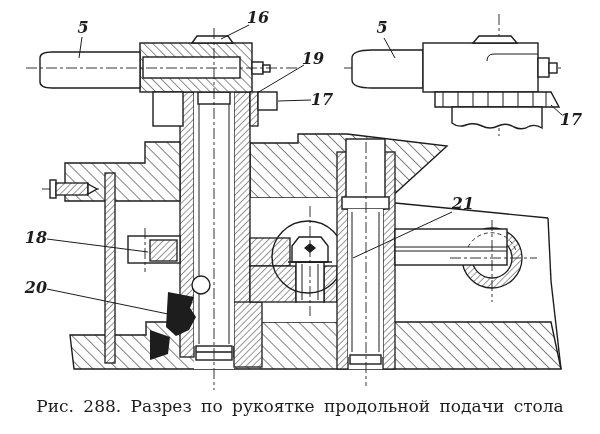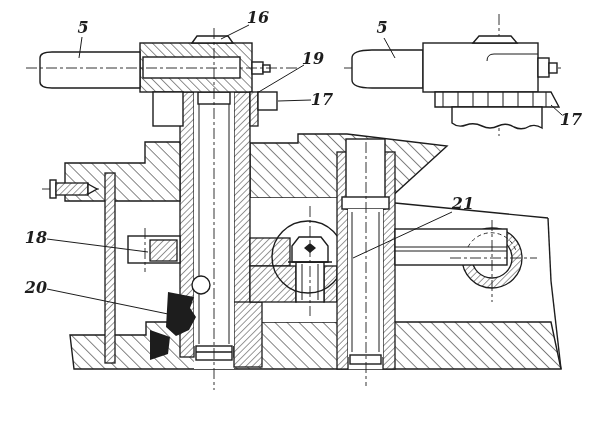--- a/index.html
+++ b/index.html
@@ -193,13 +193,14 @@
     <text class="callout" x="313" y="64" text-anchor="middle">19</text>
     <text class="callout" x="322" y="105" text-anchor="middle">17</text>
     <text class="callout" x="36" y="243" text-anchor="middle">18</text>
     <text class="callout" x="36" y="293" text-anchor="middle">20</text>
     <text class="callout" x="463" y="209" text-anchor="middle">21</text>
     <text class="callout" x="382" y="33" text-anchor="middle">5</text>
     <text class="callout" x="571" y="125" text-anchor="middle">17</text>
   </g>
 </svg>
 
+<div class="caption">Рис. 288. Разрез по рукоятке продольной подачи стола</div>
 </div>
 
 </body></html>

